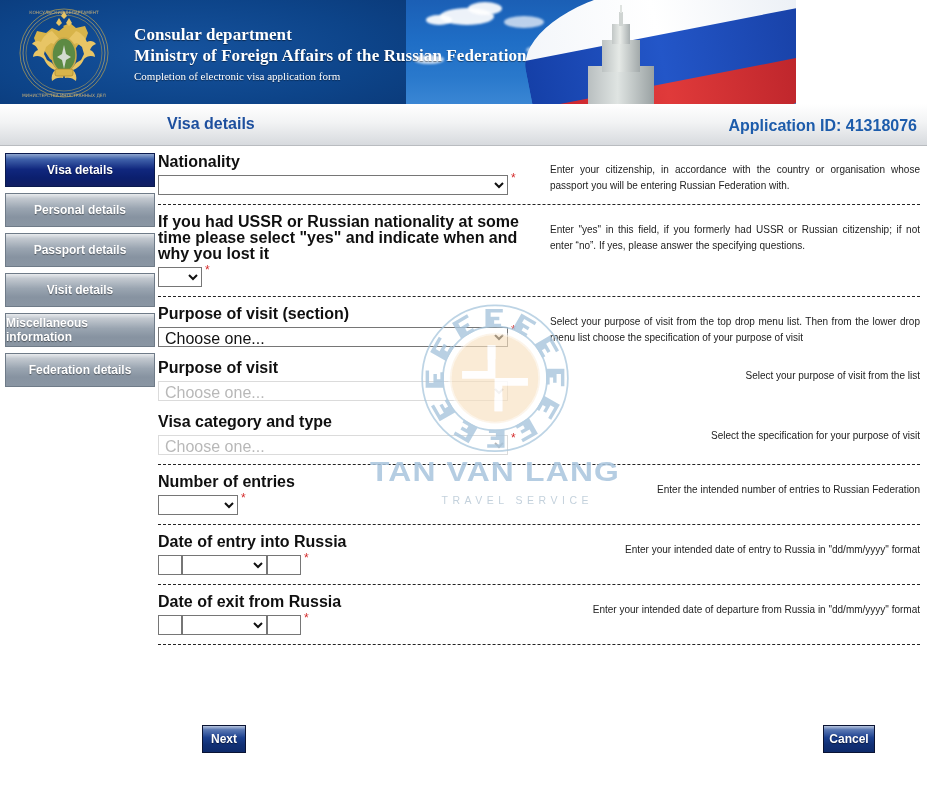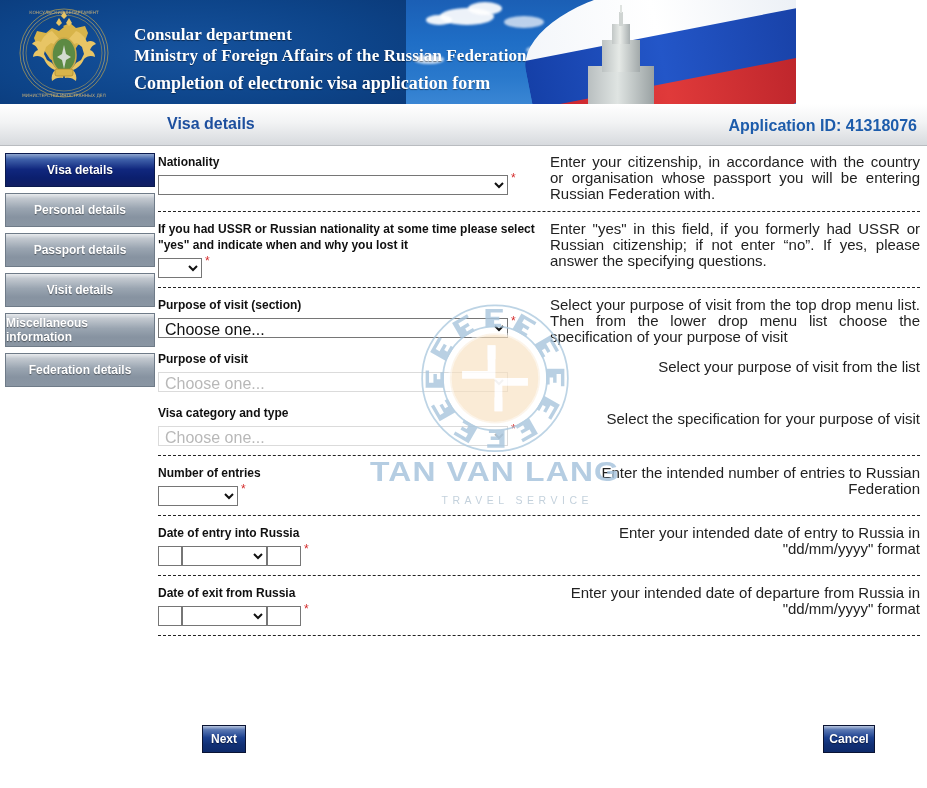--- a/index.html
+++ b/index.html
@@ -66,21 +66,21 @@
     width: 104px; height: 92px;
   }
   .banner-text {
     position: absolute; left: 134px; top: 24px;
     color: #ffffff;
     font-family: "Liberation Serif", serif;
     text-shadow: 0 1px 1px rgba(0,0,0,.45);
   }
   .bt1 { font-size: 17px; font-weight: bold; letter-spacing: .1px; line-height: 21px;}
   .bt2 { font-size: 17px; font-weight: bold; letter-spacing: .1px; line-height: 22px;}
-  .bt3 { font-size: 18px; font-weight: bold; line-height: 18px; margin-top: 7px;}
+  .bt3 { font-size: 11px; font-weight: normal; line-height: 18px; margin-top: 0;}
 
   
   .titlebar {
     position: relative;
     width: 927px; height: 42px;
     background: linear-gradient(to bottom, #ffffff 0%, #f2f3f4 45%, #d7dade 100%);
     border-bottom: 1px solid #b9bcc0;
   }
   .page-title {
     position: absolute; left: 167px; top: 11px;
@@ -122,30 +122,31 @@
     position: relative;
     display: flex;
     border-bottom: 1px dashed #222222;
     padding: 9px 0 9px 0;
   }
   .row:first-child { padding-top: 8px; }
   .col-field { width: 392px; padding-right: 10px; }
   .col-help  { width: 370px; }
 
   .flabel {
-    font-size: 12px; font-weight: bold; color: #101010;
+    font-size: 16px; font-weight: bold; color: #101010;
     line-height: 16px;
     margin-bottom: 5px;
   }
   .sub-block { margin-top: 13px; }
   .sub-block .flabel { margin-bottom: 5px; }
 
   .help {
-    font-size: 15px; color: #222222; line-height: 16px;
+    font-size: 10px; color: #222222; line-height: 16px;
     text-align: justify;
+    margin-top: 8px;
   }
   .help.nojust { text-align: right; }
   .help-gap { height: 14px; }
   .help-gap-lg { height: 36px; }
 
   .ctrl-line { display: flex; align-items: flex-start; }
   select, input[type="text"] {
     font-family: "Liberation Sans", sans-serif;
     font-size: 16px;
     color: #111;

